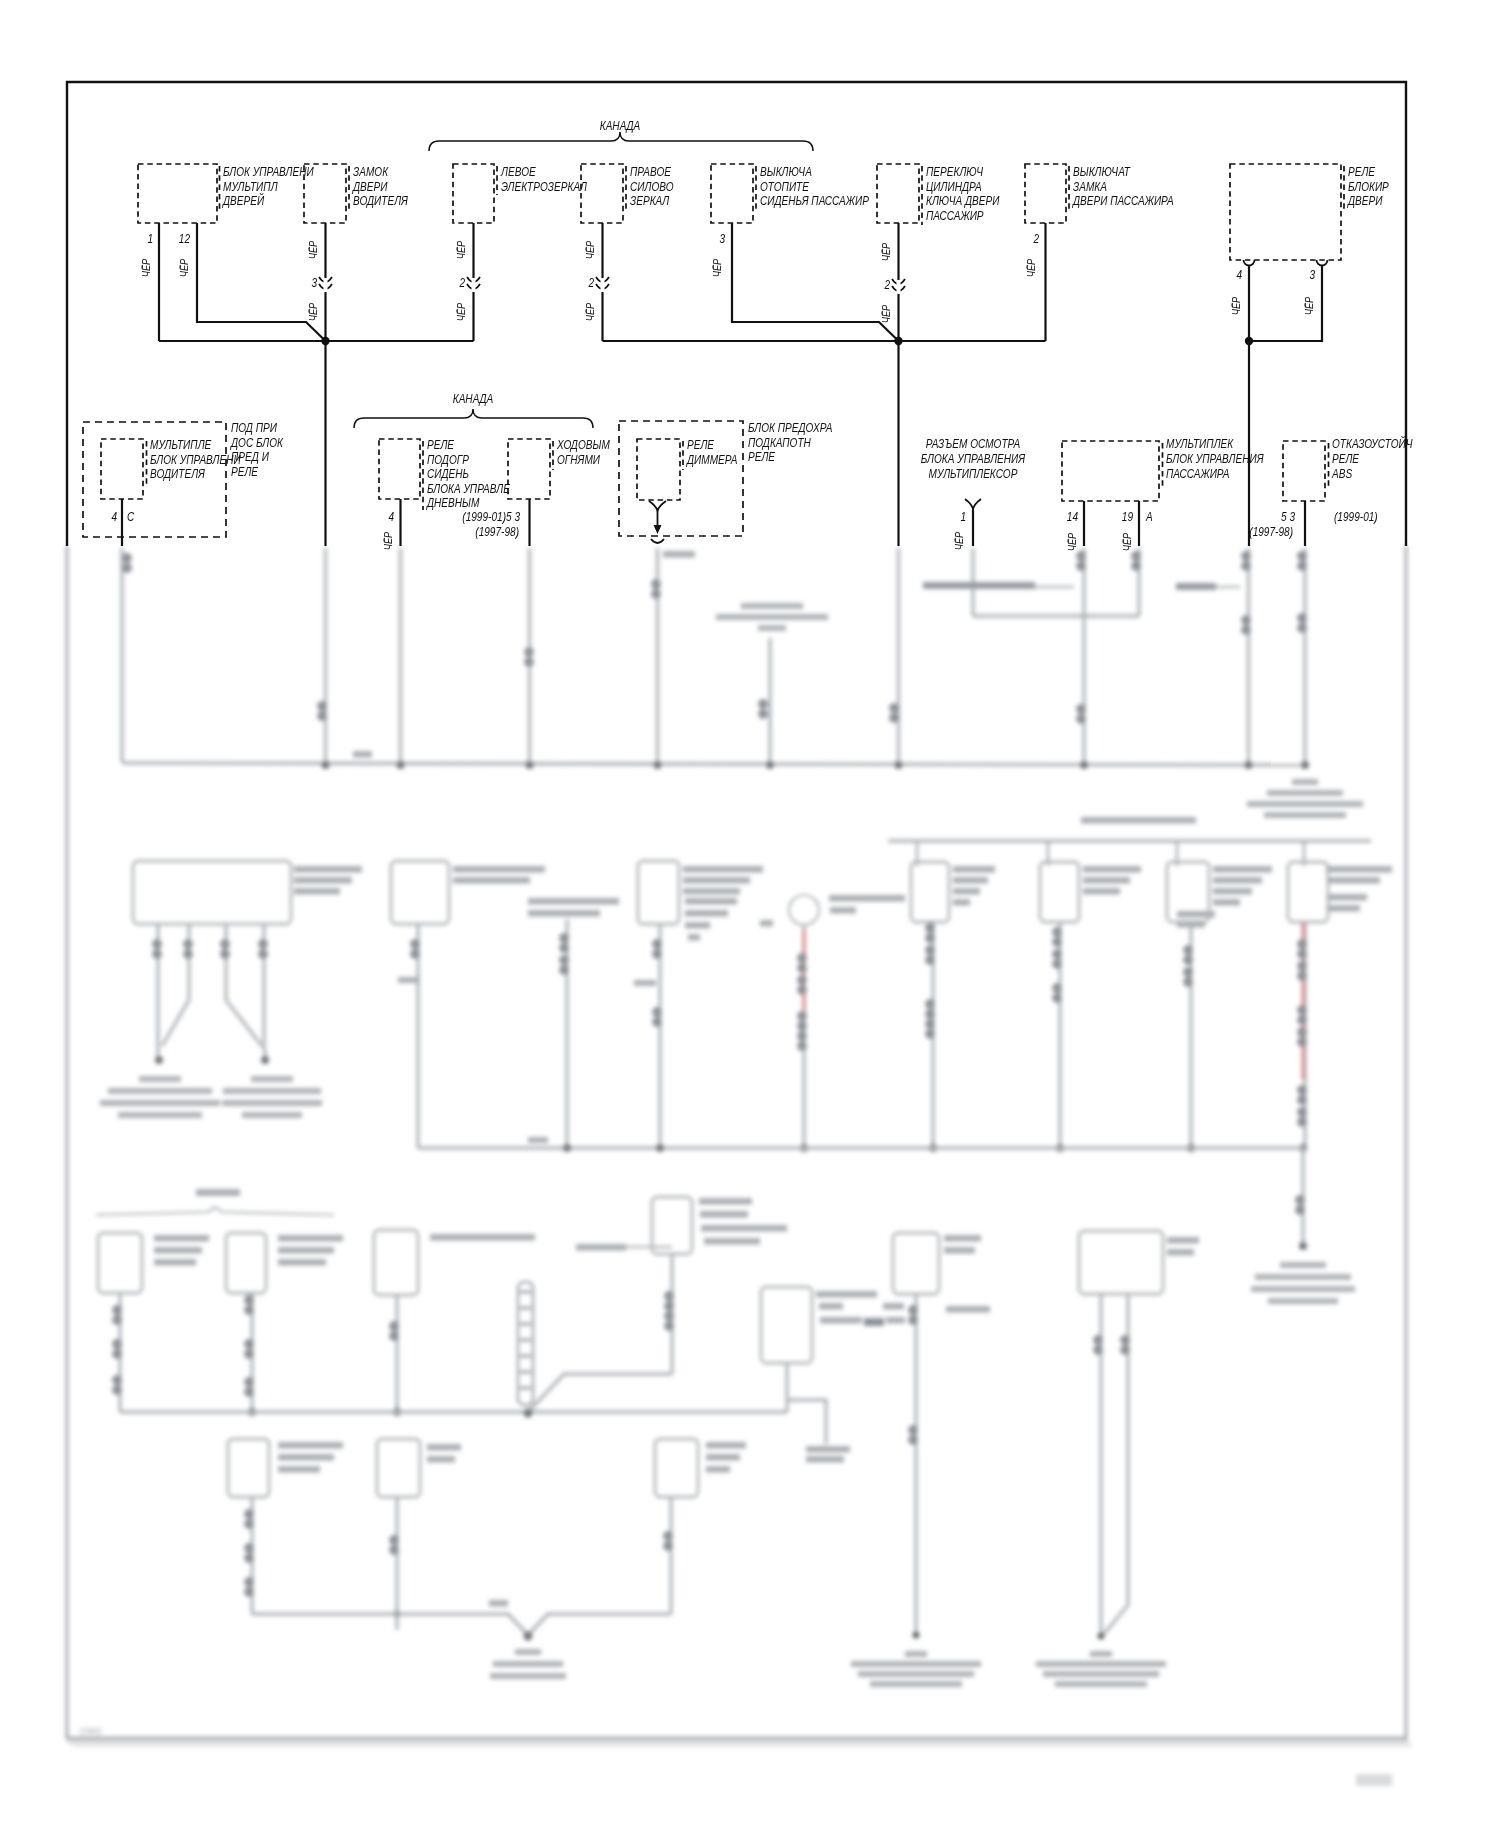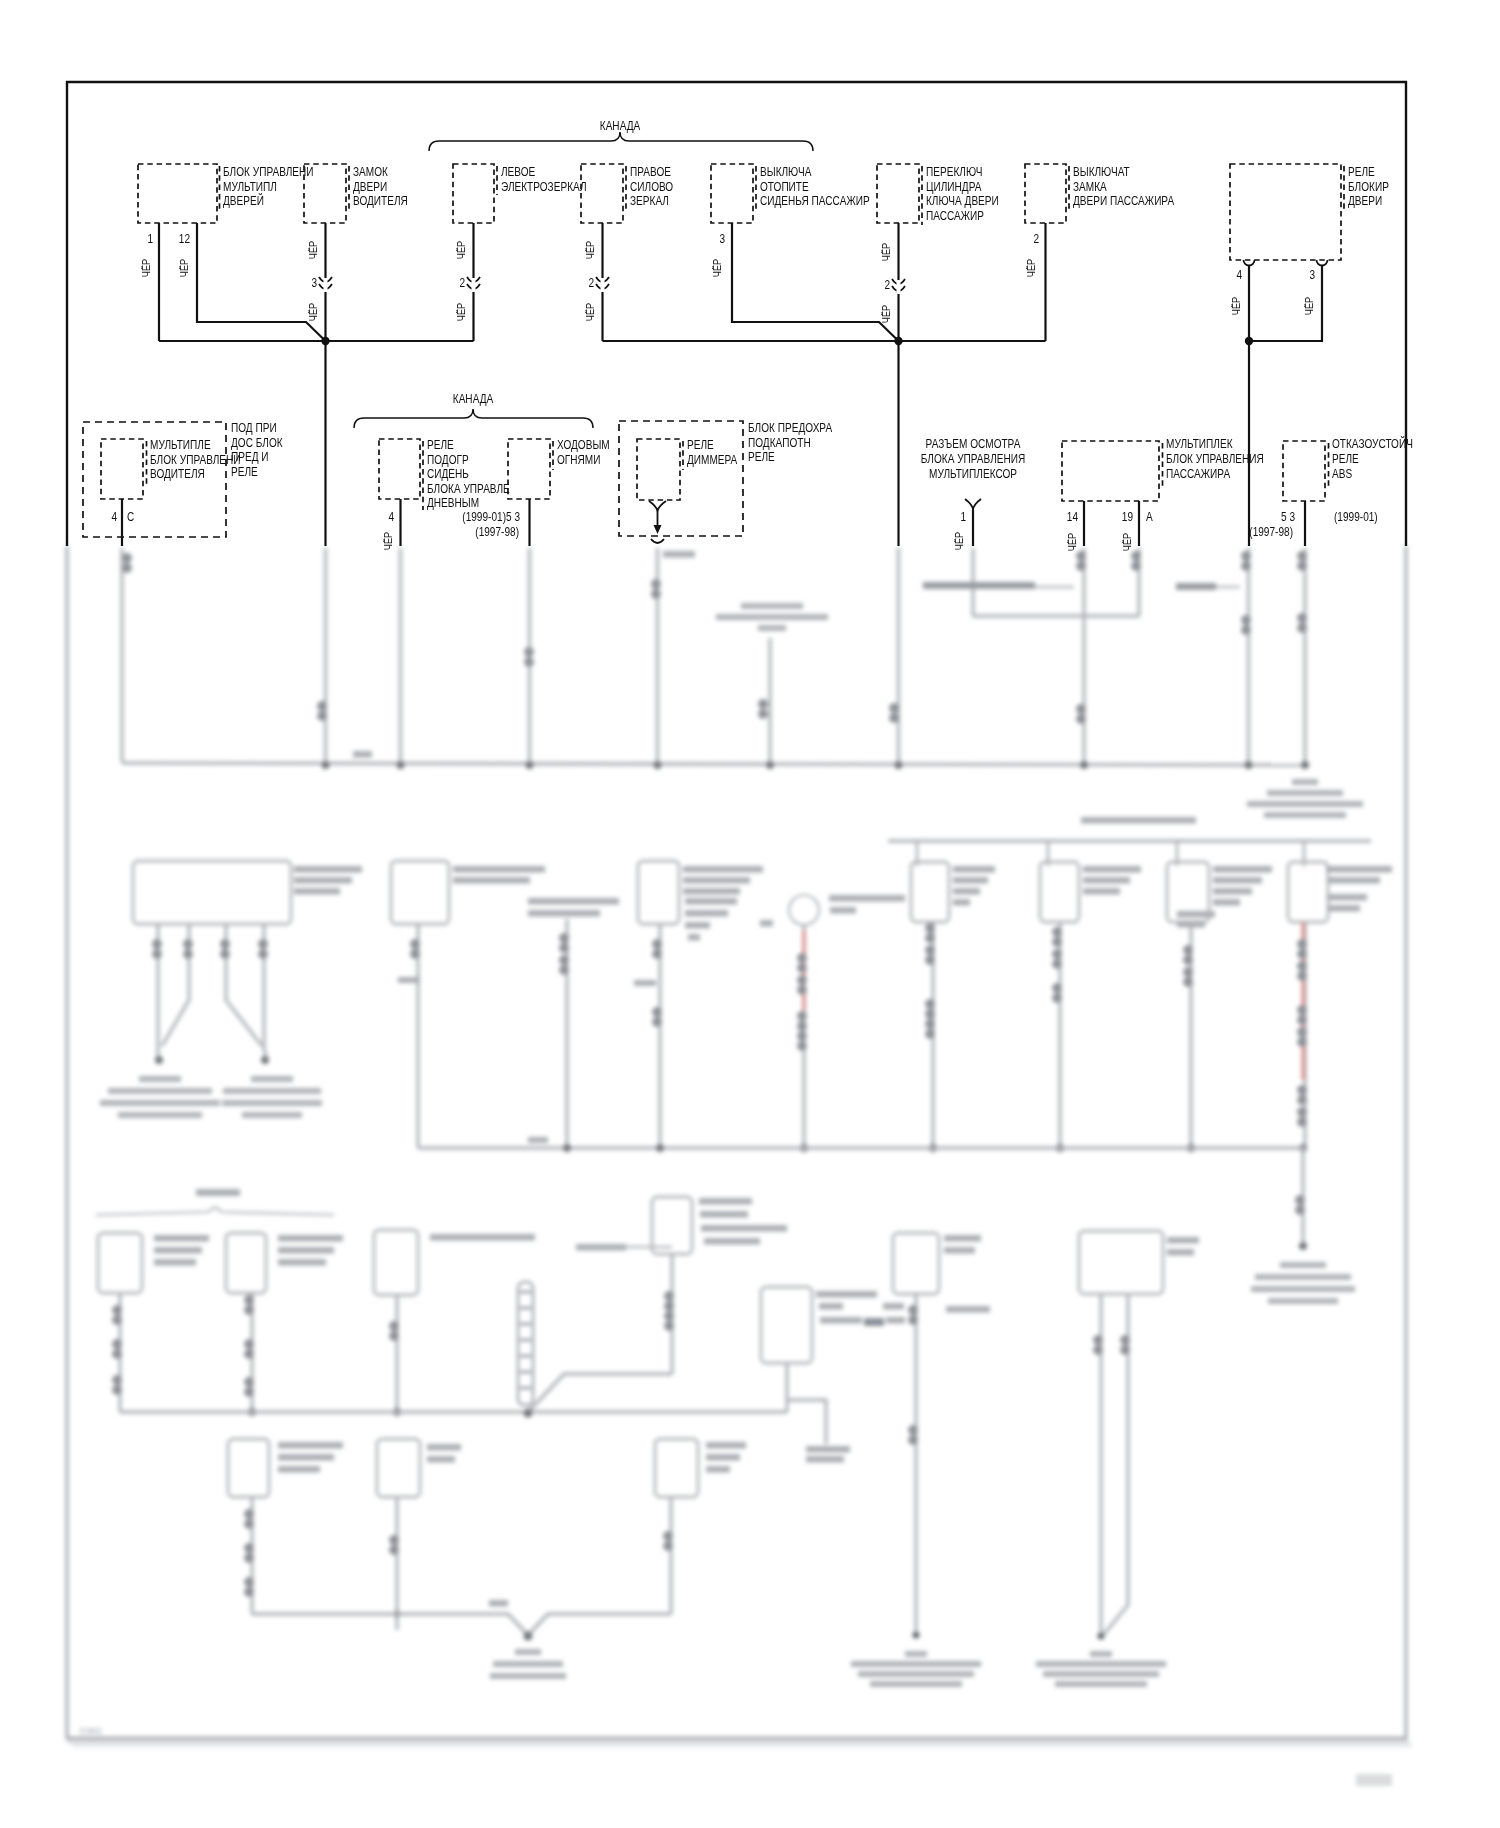--- a/index.html
+++ b/index.html
@@ -1,17 +1,17 @@
 <!DOCTYPE html>
 <html><head>
 <meta charset="utf-8">
 <style>
 html,body { margin:0; padding:0; background:#ffffff; width:1500px; height:1828px; overflow:hidden; }
 * { font-family: "Liberation Sans", sans-serif; }
-.wrap { position:relative; width:1500px; height:1605px; }
+.wrap { position:relative; width:1500px; height:1605px;font-style:italic; }
 svg { position:absolute; left:0; top:0; }
 </style>
 </head>
 <body>
 <div class="wrap">
 
 <svg width="1500" height="1828" viewBox="0 0 1500 1828">
 <defs>
         <filter id="soft" x="-10" y="-10" width="1520" height="1848" filterUnits="userSpaceOnUse">
 <feGaussianBlur stdDeviation="2.0"></feGaussianBlur>

